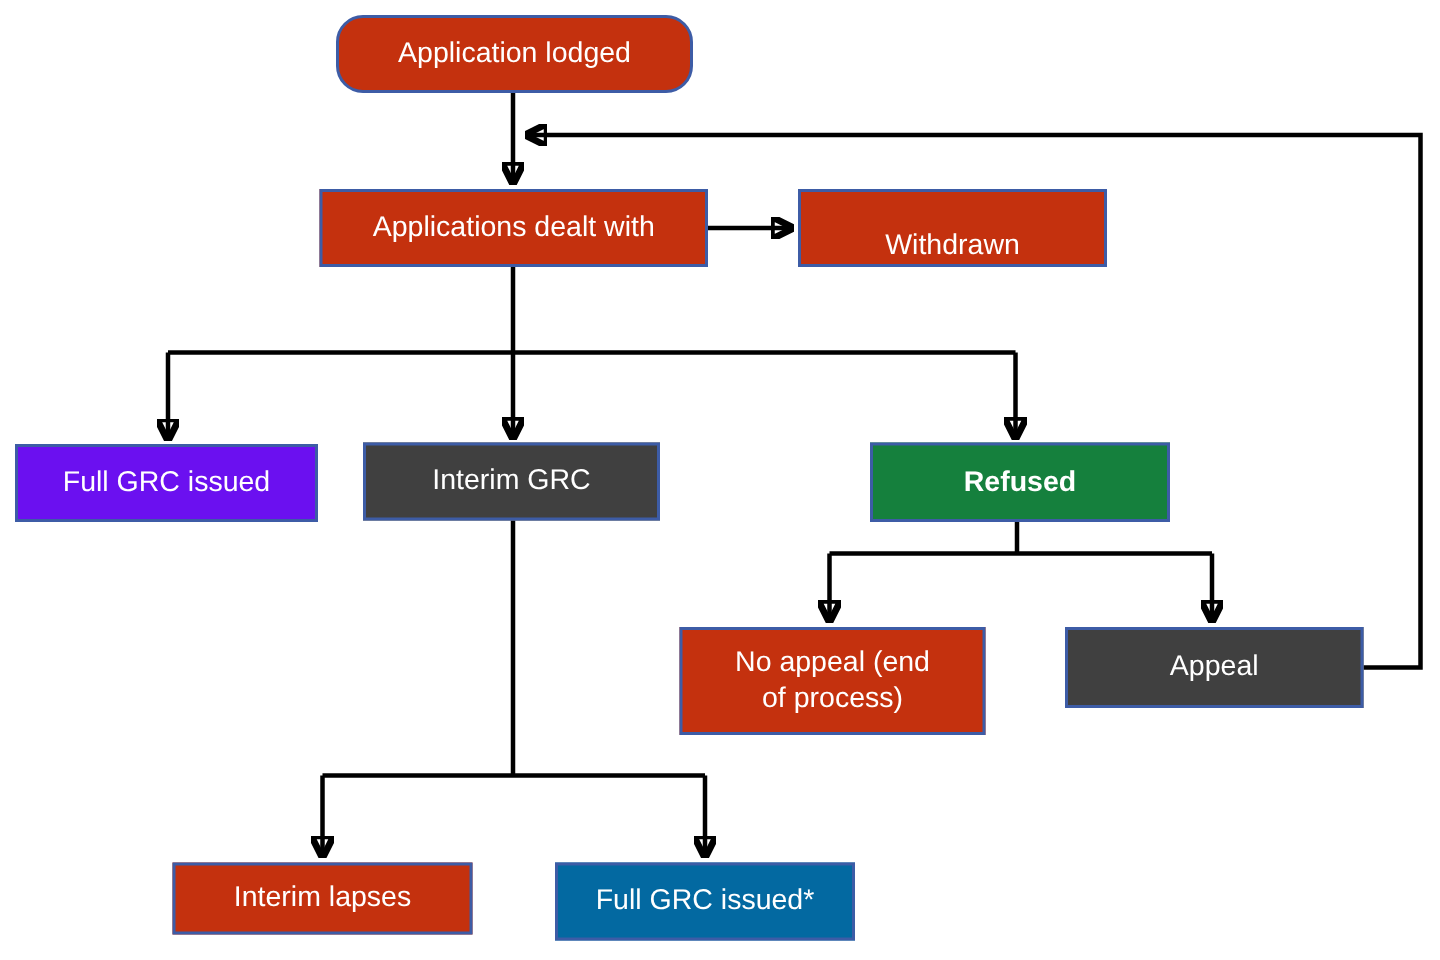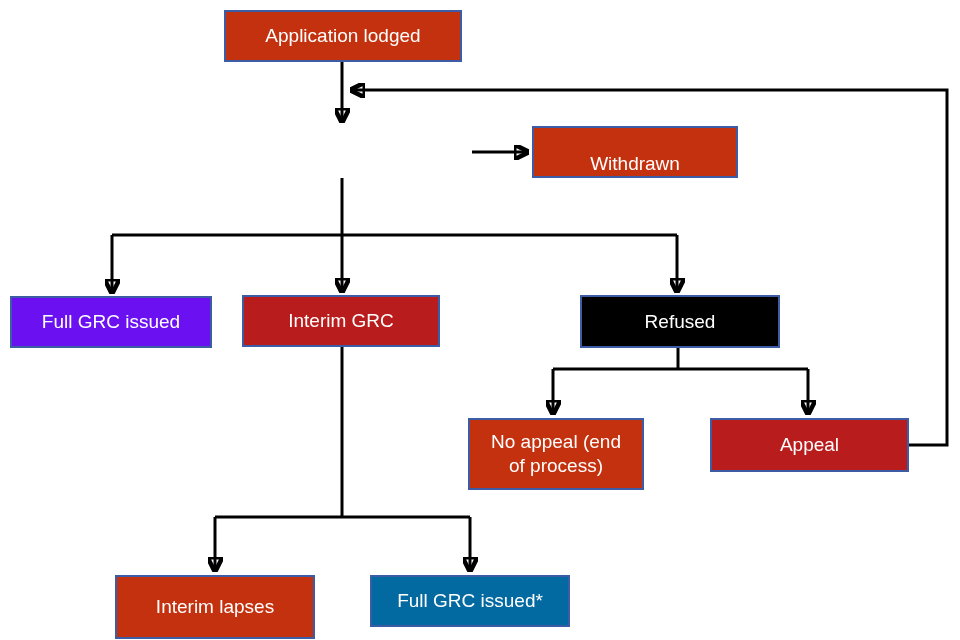--- a/index.html
+++ b/index.html
@@ -33,24 +33,24 @@
     justify-content: center;
     text-align: center;
   }
   .node span { display: block; }
   .n-application-lodged      { left: 224px; top: 10px;  width: 238px; height: 52px; }
   .n-applications-dealt-with { left: 213px; top: 126px; width: 259px; height: 52px; }
   .n-withdrawn               { left: 532px; top: 126px; width: 206px; height: 52px; align-items: flex-end; }
   .n-full-grc-issued         { left: 10px;  top: 296px; width: 202px; height: 52px; }
   .n-interim-grc             { left: 242px; top: 295px; width: 198px; height: 52px; }
   .n-refused                 { left: 580px; top: 295px; width: 200px; height: 53px; }
-  .n-no-appeal               { left: 468px; top: 418px; width: 176px; height: 72px; }
+  .n-no-appeal               { left: 453px; top: 418px; width: 204px; height: 72px; }
   .n-no-appeal span          { max-width: 150px; margin: 0 auto; }
   .n-appeal                  { left: 710px; top: 418px; width: 199px; height: 54px; }
-  .n-interim-lapses          { left: 115px; top: 575px; width: 200px; height: 64px; }
+  .n-interim-lapses          { left: 115px; top: 575px; width: 200px; height: 48px; }
   .n-full-grc-issued-final   { left: 370px; top: 575px; width: 200px; height: 52px; }
 </style>
 </head>
 <body>
 
 <div class="stage">
 
   <svg class="connectors" viewBox="0 0 960 640" xmlns="http://www.w3.org/2000/svg">
     <defs>
       <marker id="arrow" viewBox="0 0 10 10" refX="8.5" refY="5" markerWidth="5" markerHeight="5" orient="auto">
@@ -67,46 +67,49 @@
     <path d="M678,348 L678,369"></path>
     <path d="M553,369 L808,369"></path>
     <path d="M553,369 L553,413" marker-end="url(#arrow)"></path>
     <path d="M808,369 L808,413" marker-end="url(#arrow)"></path>
     <path d="M342,347 L342,517"></path>
     <path d="M215,517 L470,517"></path>
     <path d="M215,517 L215,570" marker-end="url(#arrow)"></path>
     <path d="M470,517 L470,570" marker-end="url(#arrow)"></path>
   </svg>
 
-  <div class="node n-application-lodged" style="background-color: rgb(196, 49, 14);">
+  <div class="node n-application-lodged" style="background-color: rgb(196, 49, 14); border-radius: 18px;">
     <span>Application lodged</span>
   </div>
 
+  <div class="node n-applications-dealt-with" style="background-color: rgb(196, 49, 14);">
+    <span>Applications dealt with</span>
+  </div>
 
   <div class="node n-withdrawn" style="background-color: rgb(196, 49, 14);">
     <span>Withdrawn</span>
   </div>
 
   <div class="node n-full-grc-issued" style="background-color: rgb(107, 16, 240);">
     <span>Full GRC issued</span>
   </div>
 
-  <div class="node n-interim-grc" style="background-color: #b91c1c;">
+  <div class="node n-interim-grc" style="background-color: #404040;">
     <span>Interim GRC</span>
   </div>
 
-  <div class="node n-refused" style="background-color: #000000;">
+  <div class="node n-refused" style="background-color: #15803d; font-weight: bold;">
     <span>Refused</span>
   </div>
 
   <div class="node n-no-appeal" style="background-color: rgb(196, 49, 14);">
     <span>No appeal (end of process)</span>
   </div>
 
-  <div class="node n-appeal" style="background-color: #b91c1c;">
+  <div class="node n-appeal" style="background-color: #404040;">
     <span>Appeal</span>
   </div>
 
   <div class="node n-interim-lapses" style="background-color: rgb(196, 49, 14);">
     <span>Interim lapses</span>
   </div>
 
   <div class="node n-full-grc-issued-final" style="background-color: #0369a1;">
     <span>Full GRC issued*</span>
   </div>

